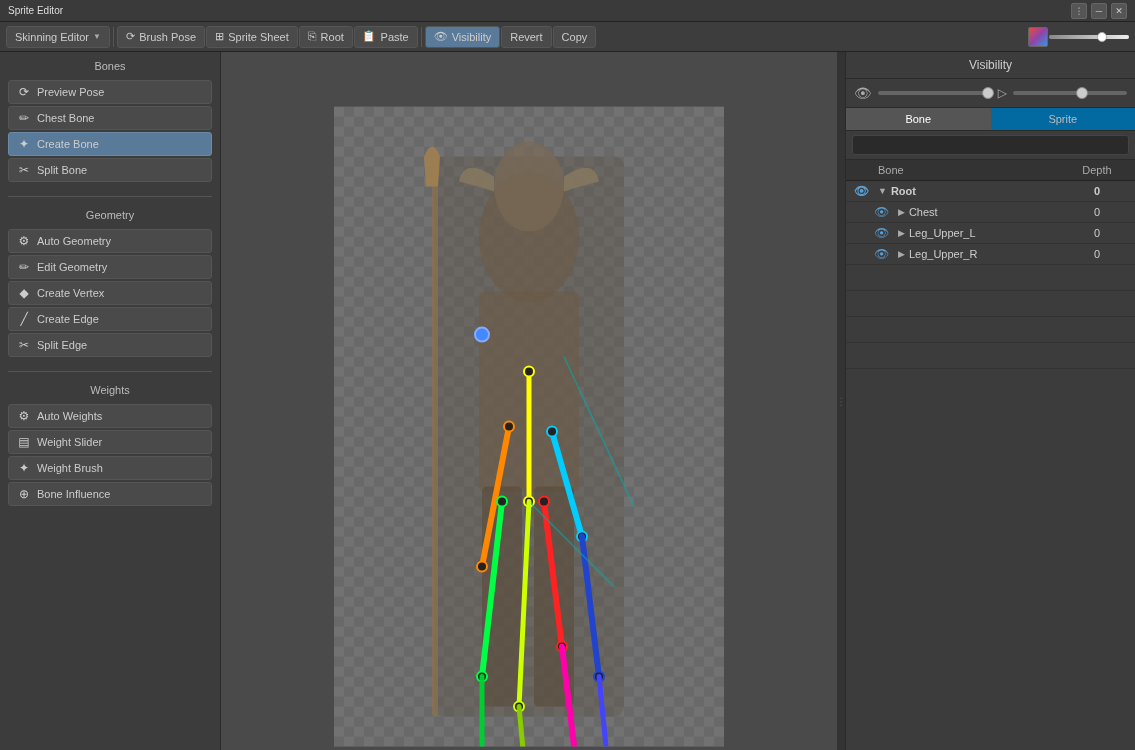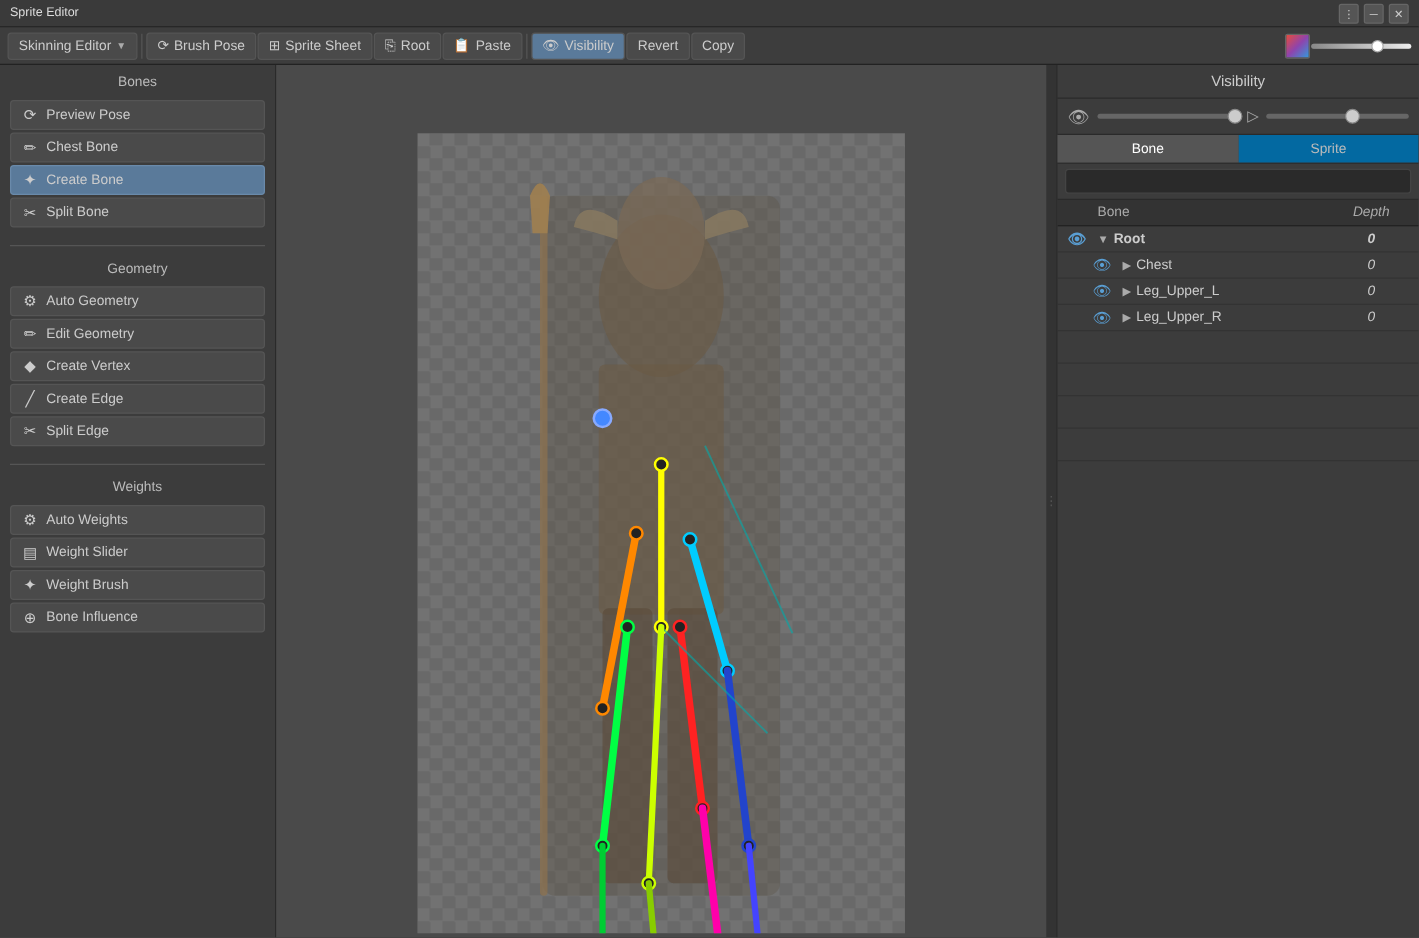--- a/index.html
+++ b/index.html
@@ -275,21 +275,21 @@
       display: flex;
       align-items: center;
       padding: 4px 8px;
       background: #333;
       border-bottom: 1px solid #222;
       font-size: 11px;
       color: #aaa;
     }
     .col-eye { width: 24px; }
     .col-bone { flex: 1; }
-    .col-depth { width: 60px; text-align: center; font-style: italic; }
+    .col-depth { width: 60px; text-align: center; }
     .bone-row {
       display: flex;
       align-items: center;
       padding: 3px 8px;
       border-bottom: 1px solid #333;
       cursor: pointer;
     }
     .bone-eye {
       width: 24px;
       font-size: 12px;

